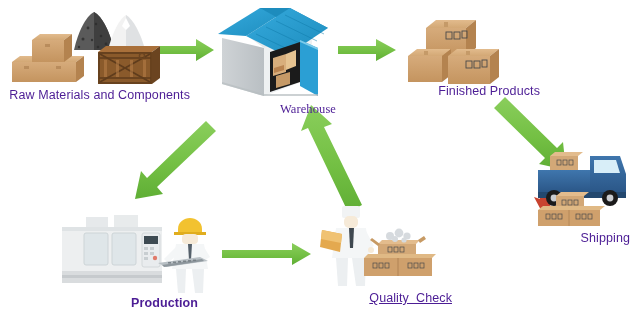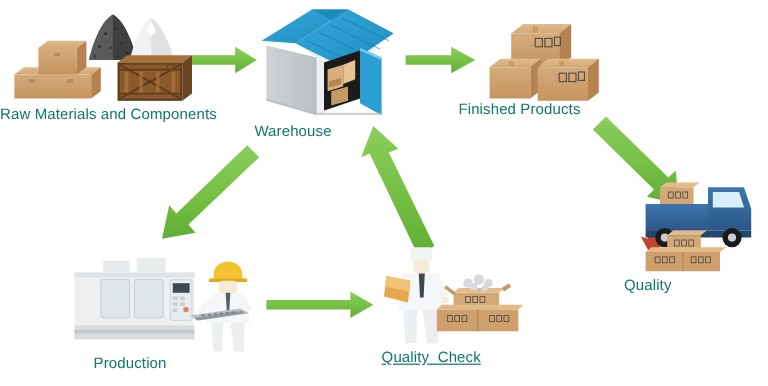--- a/index.html
+++ b/index.html
@@ -7,48 +7,48 @@
     width:640px;height:322px;
     background:#ffffff;
     font-family:"Liberation Sans","DejaVu Sans",sans-serif;
     overflow:hidden;
     position:relative;
   }
   #canvas{position:absolute;left:0;top:0;width:640px;height:322px;}
   .node{position:absolute;}
   .node-label{
     position:absolute;
-    text-align:left;
-    color:#0f766e;
+    text-align:right;
+    color:#4c1d95;
     font-size:12.5px;
     line-height:14px;
     white-space:pre;
     letter-spacing:0.1px;
   }
   .art{position:absolute;left:0;top:0;}
 
   
   #raw-materials{left:4px;top:6px;width:160px;height:80px;}
   #lbl-raw{left:0px;top:88px;width:190px;}
 
   
   #warehouse{left:216px;top:4px;width:116px;height:92px;}
-  #lbl-warehouse{left:212px;top:102px;width:124px;}
+  #lbl-warehouse{left:212px;top:102px;width:124px;font-family:Liberation Serif, serif;}
 
   
   #finished-products{left:404px;top:12px;width:110px;height:78px;}
   #lbl-finished{left:382px;top:84px;width:158px;}
 
   
   #shipping{left:524px;top:140px;width:108px;height:90px;}
   #lbl-shipping{left:520px;top:231px;width:110px;}
 
   
   #production{left:58px;top:205px;width:160px;height:90px;}
-  #lbl-production{left:78px;top:296px;width:120px;}
+  #lbl-production{left:78px;top:296px;width:120px;font-weight:bold;}
 
   
   #quality-check{left:320px;top:200px;width:130px;height:92px;}
   #lbl-quality{left:318px;top:291px;width:134px;text-decoration:underline;}
 </style>
 </head>
 <body>
 
 <svg id="canvas" viewBox="0 0 640 322" xmlns="http://www.w3.org/2000/svg">
 
@@ -266,21 +266,21 @@
       <rect x="22" y="74" width="4" height="5"></rect>
       <rect x="28" y="74" width="4" height="5"></rect>
       <rect x="34" y="74" width="4" height="5"></rect>
       <rect x="52" y="74" width="4" height="5"></rect>
       <rect x="58" y="74" width="4" height="5"></rect>
       <rect x="64" y="74" width="4" height="5"></rect>
     </g>
     <path d="M45 70 L45 86" stroke="#b98c5c" stroke-width="1.2"></path>
   </svg>
 </div>
-<div class="node-label" id="lbl-shipping">Quality</div>
+<div class="node-label" id="lbl-shipping">Shipping</div>
 
 <div class="node" id="production">
   <svg class="art" width="160" height="90" viewBox="0 0 160 90">
 
     <path d="M4 22 L104 22 L104 66 L4 66 Z" fill="#edeff0"></path>
     <path d="M4 22 L104 22 L104 26 L4 26 Z" fill="#dfe3e5"></path>
 
     <rect x="28" y="12" width="22" height="10" fill="#e6e9eb"></rect>
     <rect x="56" y="10" width="24" height="12" fill="#e8ebec"></rect>
 

